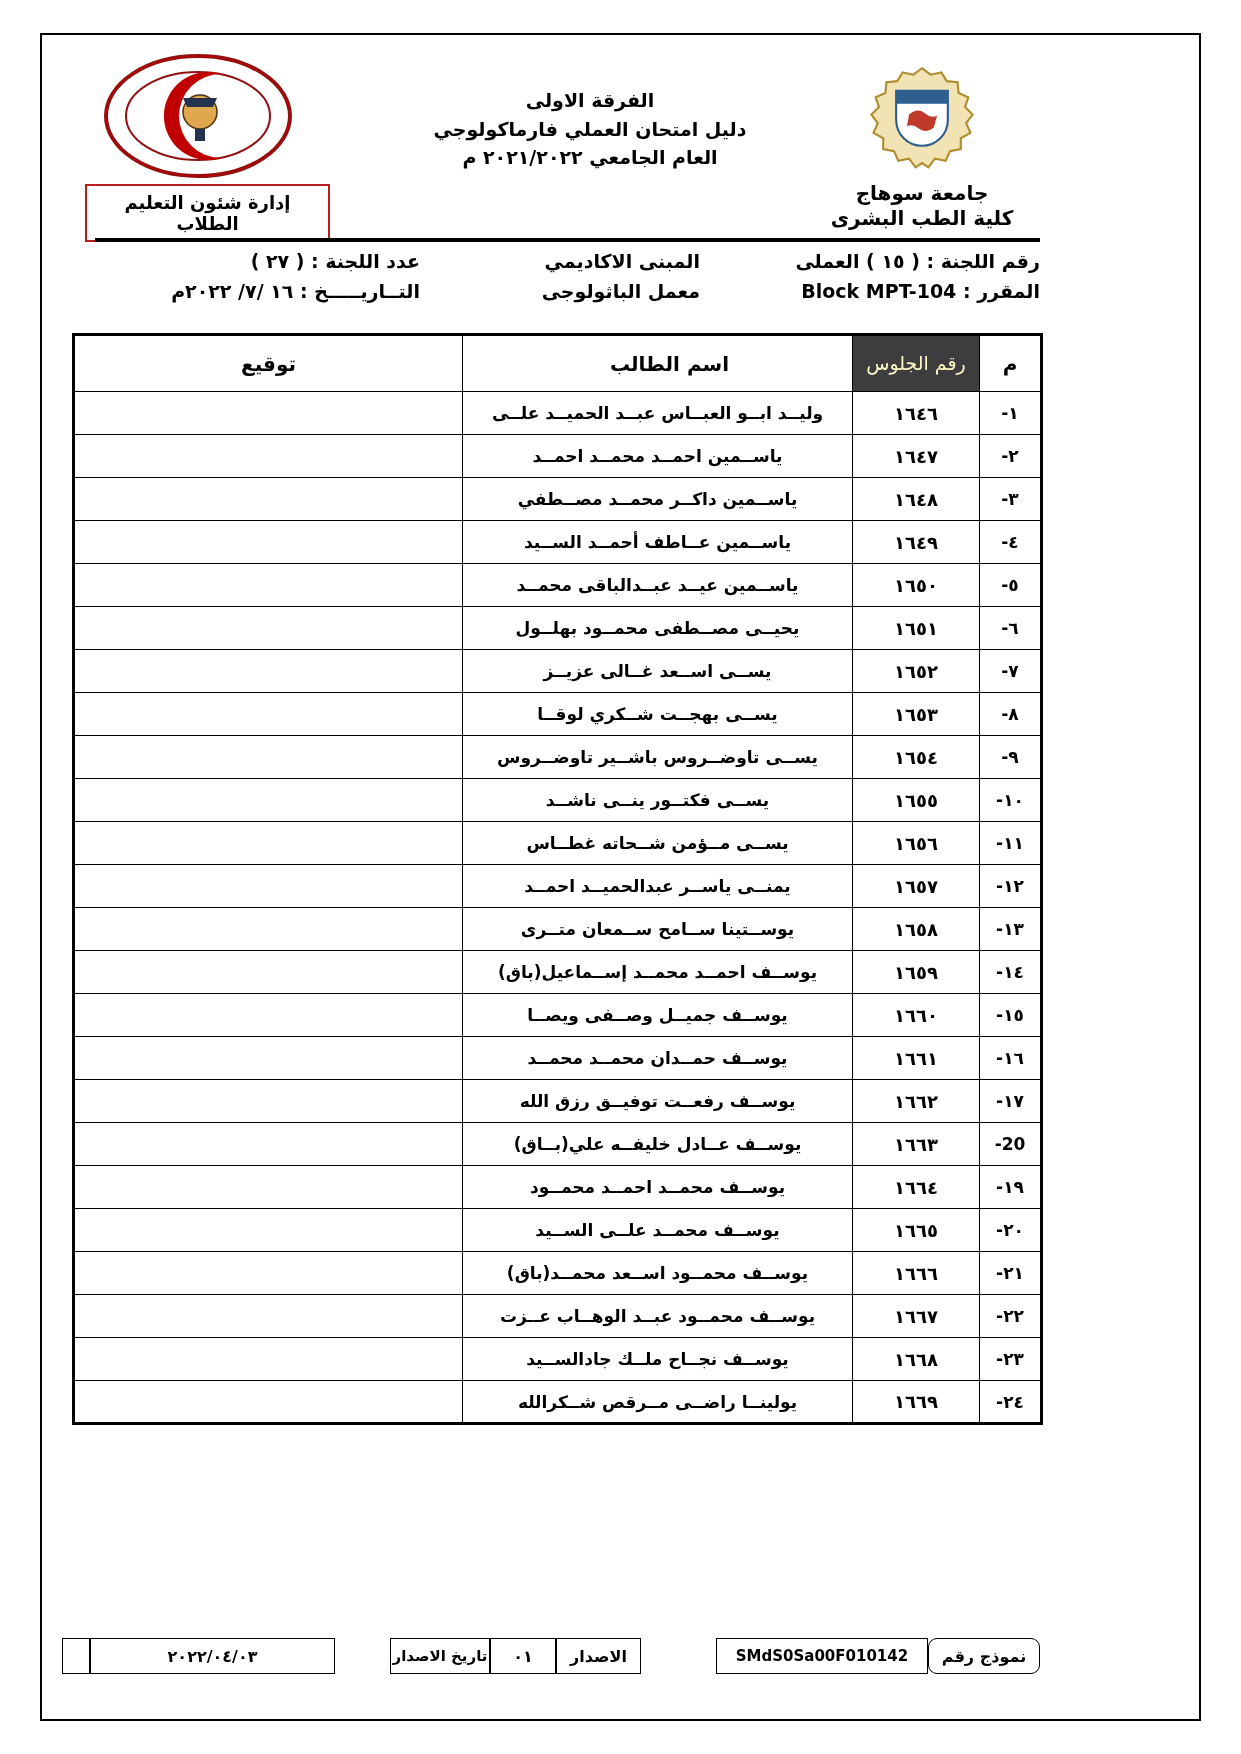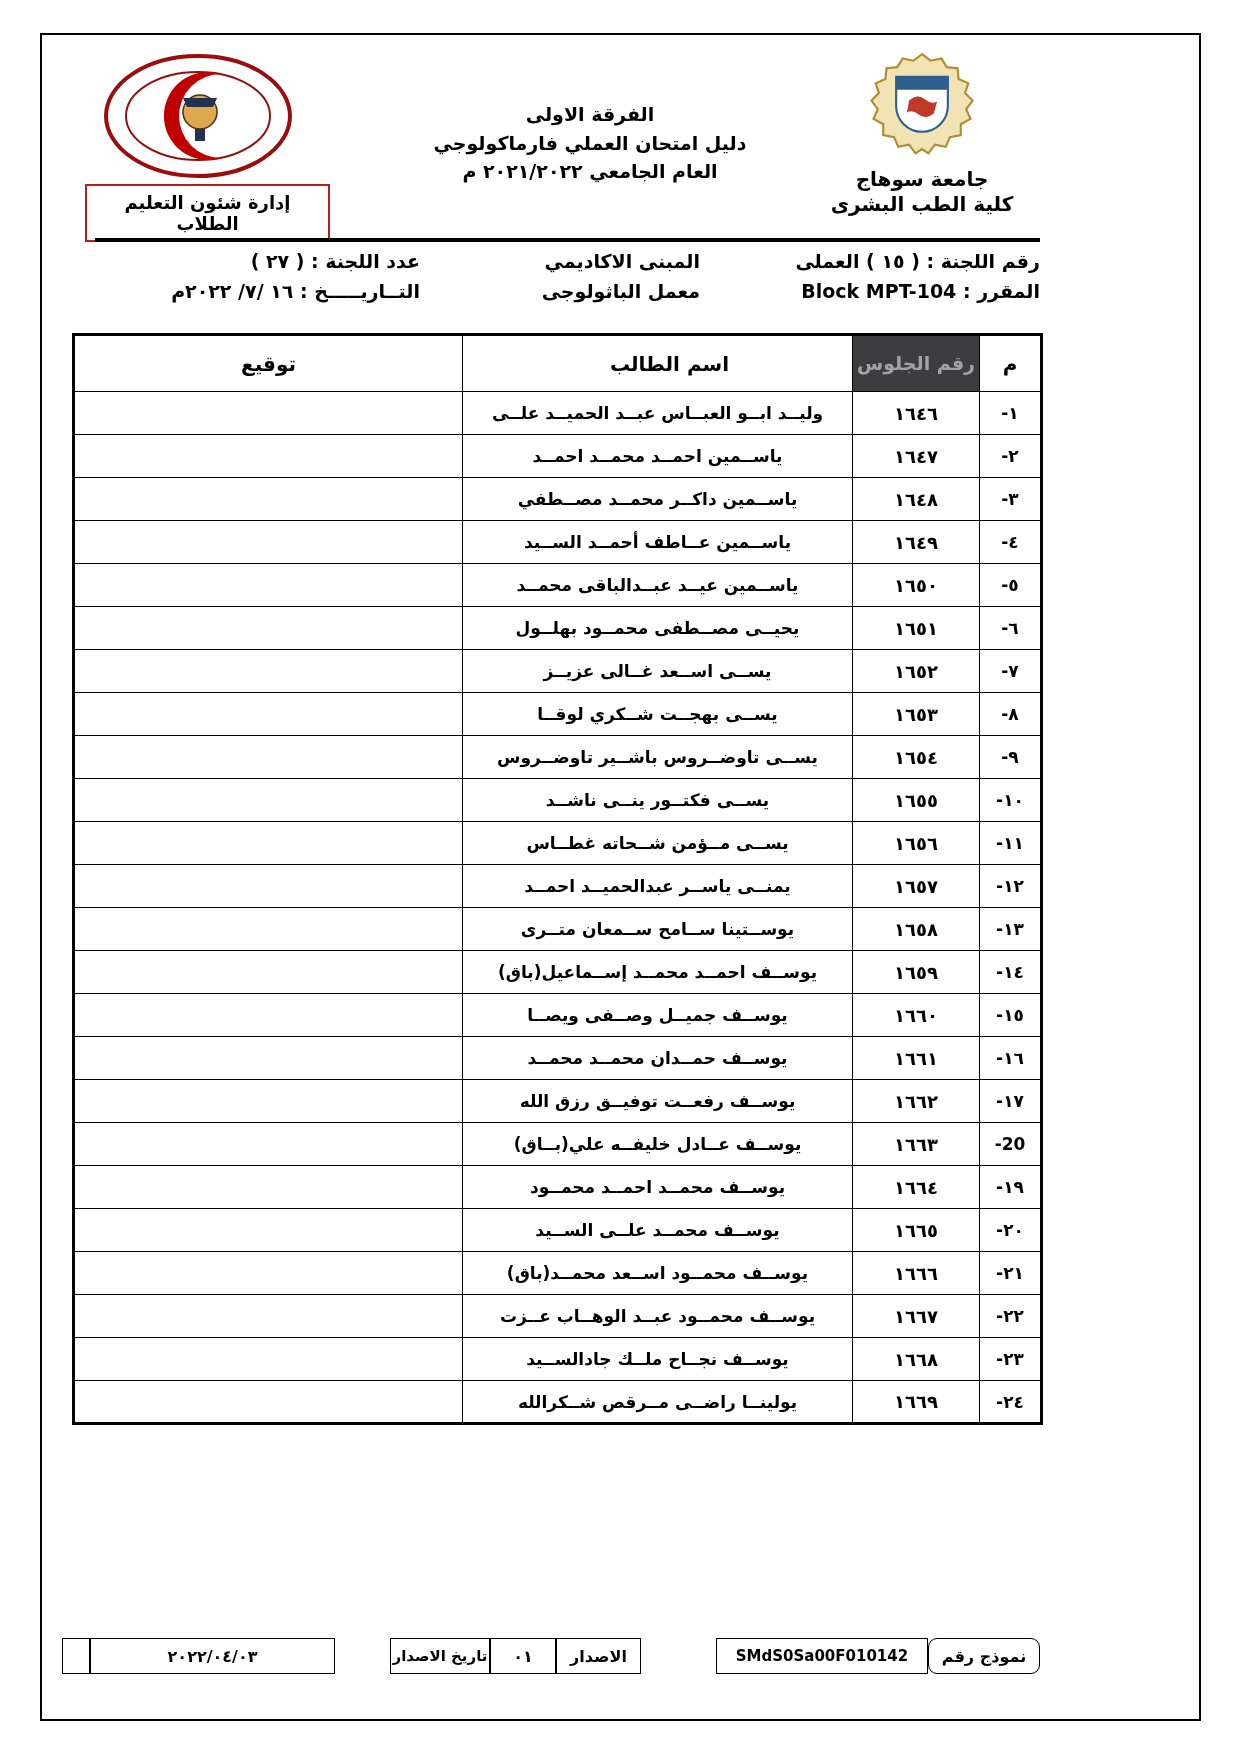--- a/index.html
+++ b/index.html
@@ -20,29 +20,29 @@
   .frame {
     position: absolute;
     left: 40px; right: 40px; top: 33px; bottom: 33px;
     border: 2px solid #000;
     pointer-events: none;
   }
 
   
   .org-block {
     position: absolute;
-    top: 51px; right: 204px; width: 230px;
+    top: 65px; right: 204px; width: 230px;
     text-align: center;
   }
   .org-block svg { display: block; margin: 0 auto 4px auto; }
   .org-line { font-weight: bold; font-size: 20px; line-height: 1.25; }
 
   .center-block {
     position: absolute;
-    top: 100px; left: 390px; width: 400px;
+    top: 86px; left: 390px; width: 400px;
     text-align: center;
   }
   .center-line { font-weight: bold; font-size: 19px; line-height: 1.5; }
 
   .left-logo {
     position: absolute;
     top: 52px; left: 103px; width: 190px; height: 128px;
   }
   .dept-box {
     position: absolute;
@@ -86,22 +86,22 @@
   }
   table.students th, table.students td {
     border: 1px solid #000;
     text-align: center;
     vertical-align: middle;
     overflow: hidden;
   }
   table.students thead tr { height: 57px; }
   table.students tbody tr { height: 43px; }
   th.h-no   { width: 62px;  font-size: 20px; font-weight: bold; background: #fff; }
-  th.h-seat { width: 127px; font-size: 19px; font-weight: bold;
-              background: #3d3d3f; color: #a3a3a3; line-height: 1.2; }
+  th.h-seat { width: 127px; font-size: 19px; font-weight: normal;
+              background: #3d3d3f; color: #fef9c3; line-height: 1.2; }
   th.h-name { width: 390px; font-size: 20px; font-weight: bold; border-bottom: 2px solid #000; padding-left: 24px; }
   th.h-sig  { width: 389px; font-size: 20px; font-weight: bold; }
   td.c-no   { font-weight: bold; font-size: 17px; }
   td.c-seat { font-weight: bold; font-size: 18px; letter-spacing: 2px; margin-left: 8px; }
   td.c-name { font-weight: bold; font-size: 17px; white-space: nowrap; }
   td.c-sig  { background: #fff; }
 
   
   .footer-strip {
     position: absolute;

